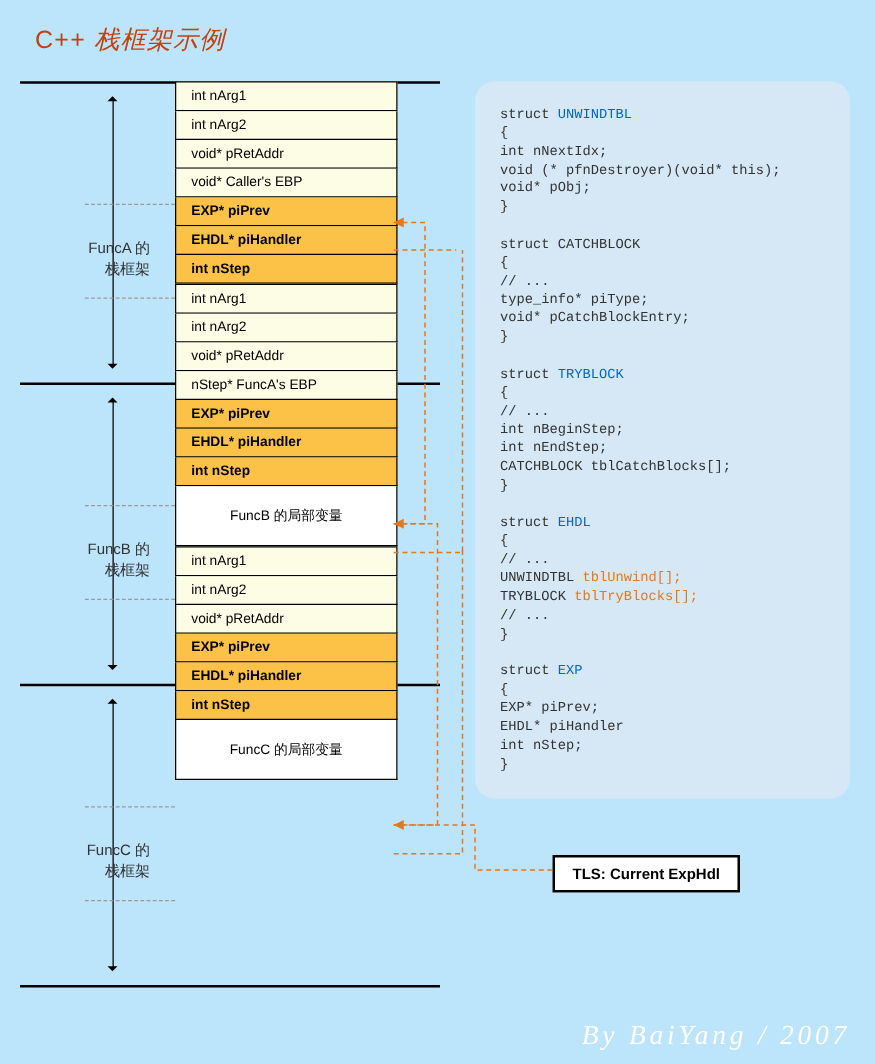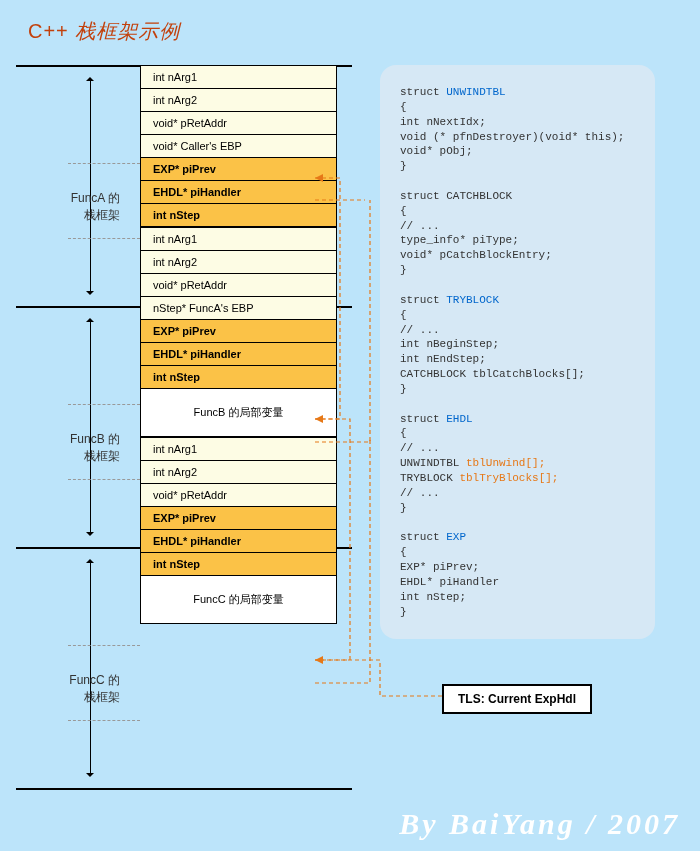--- a/index.html
+++ b/index.html
@@ -18,21 +18,21 @@
     color: #c2410c;
     font-size: 20px;
     font-weight: normal;
     font-style: italic;
     letter-spacing: 1px;
   }
   .title .cpp { font-style: normal; }
   .stack-col {
     position: absolute;
     left: 140px; top: 65px;
-    width: 197px;
+    width: 178px;
   }
   .frame-sep {
     position: absolute;
     left: 16px;
     height: 2px;
     background: #000;
     width: 336px;
   }
   .cell {
     border: 1px solid #000;
@@ -60,21 +60,21 @@
     content: '';
     position: absolute;
     left: -4px;
     border: 4px solid transparent;
   }
   .arrow-vert::before { top: -1px; border-bottom-color: #000; border-top: none; }
   .arrow-vert::after { bottom: -1px; border-top-color: #000; border-bottom: none; }
   .code-panel {
     position: absolute;
     left: 380px; top: 65px;
-    width: 275px;
+    width: 300px;
     background: #d6e8f5;
     border-radius: 16px;
     padding: 20px 16px 20px 20px;
     font-family: "Courier New", monospace;
     font-size: 11px;
     line-height: 1.35;
     color: #333;
   }
   .code-panel .kw { color: #0066cc; }
   .code-panel .hl { color: #e67817; margin-top: 35px; }
@@ -83,24 +83,24 @@
     background: #ffffff;
     border: 2px solid #000;
     padding: 6px 14px;
     font-size: 12px;
     font-weight: bold;
   }
   .credit {
     position: absolute;
     right: 20px; bottom: 10px;
     color: #fff;
-    font-size: 30px;
+    font-size: 22px;
     font-style: italic;
     letter-spacing: 3px;
-    font-weight: bold;
+    font-weight: normal;
     font-family: Georgia, serif;
   }
   .dash-gray {
     position: absolute;
     border-top: 1px dashed #999;
     pointer-events: none;
   }
   svg.conn { position: absolute; pointer-events: none; }
 </style>
 </head>

